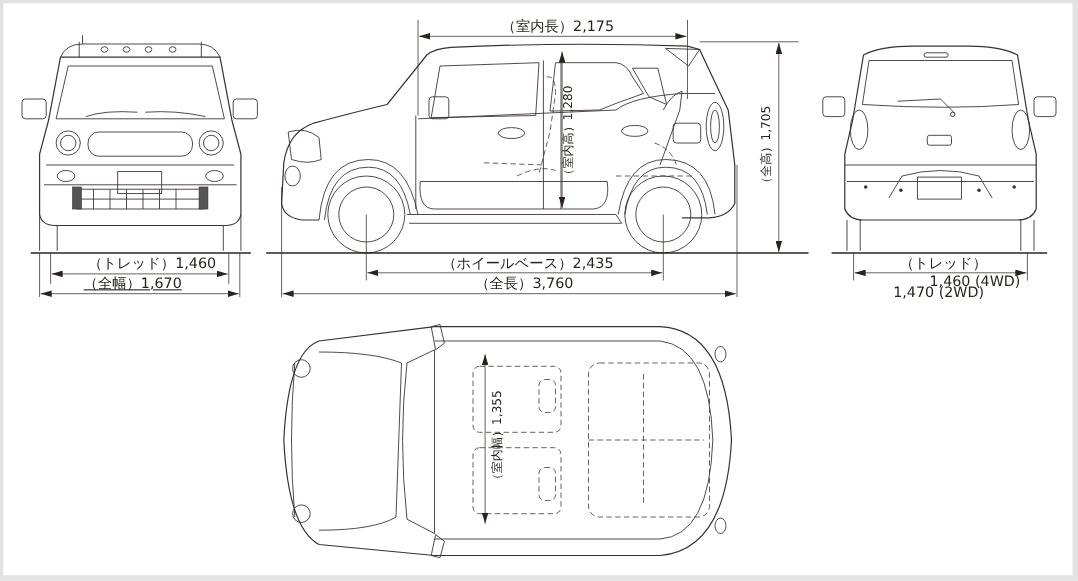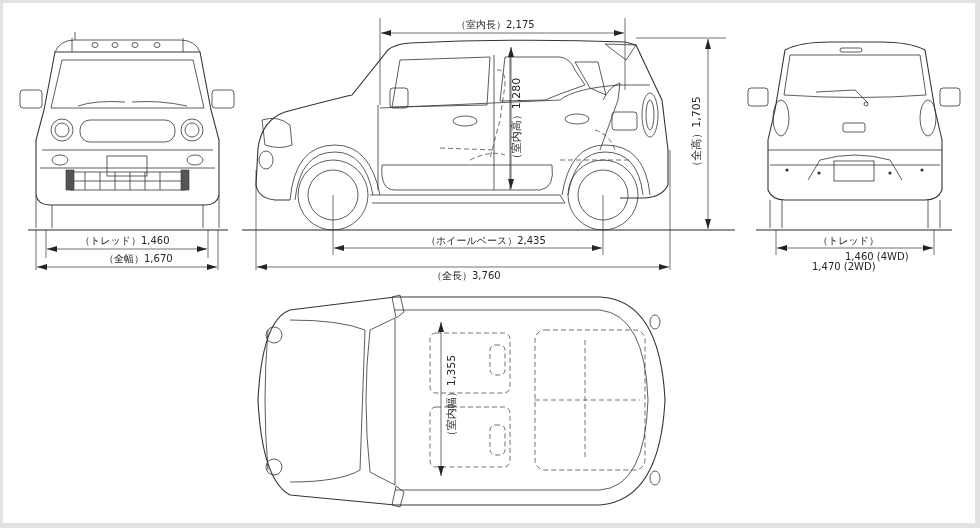--- a/index.html
+++ b/index.html
@@ -1,20 +1,20 @@
 <!DOCTYPE html>
 <html><head>
 <meta charset="utf-8">
 <style>
   html, body { margin: 0; padding: 0; }
   body { width: 980px; height: 528px; background: #e2e2e2; position: relative; overflow: hidden;
          font-family: "DejaVu Sans", "Liberation Sans", sans-serif; }
   .frame { position: absolute; left: 3px; top: 3px; width: 972px; height: 520px; background: #ffffff; }
   svg.drawing { position: absolute; left: 0; top: 0; }
-  .lbl { position: absolute; font-size: 10px; color: #2a2420; white-space: nowrap; line-height: 12px; }
+  .lbl { position: absolute; font-size: 13px; color: #2a2420; white-space: nowrap; line-height: 12px; }
   .vlbl { position: absolute; font-size: 11px; color: #2a2420; white-space: nowrap; line-height: 12px;
           transform: rotate(-90deg); transform-origin: center center; }
   .ln { stroke: #3a3230; fill: none; stroke-width: 0.8; }
   .ln2 { stroke: #3a3230; fill: none; stroke-width: 1.1; }
   .dash { stroke: #3a3230; fill: none; stroke-width: 0.7; stroke-dasharray: 5 3; }
   .dim { stroke: #3a3230; stroke-width: 0.7; fill: none; }
   .ground { stroke: #2a2420; stroke-width: 1.2; }
   .arrow { fill: #2a2420; }
   .dark { fill: #555; stroke: #3a3230; stroke-width: 0.6; }
 </style>
@@ -197,37 +197,37 @@
 
     <ellipse class="ln" cx="655" cy="322" rx="5" ry="7"></ellipse>
     <ellipse class="ln" cx="655" cy="478" rx="5" ry="7"></ellipse>
   </g>
   <line class="dim" x1="441" y1="322" x2="441" y2="476" marker-start="url(#ah)" marker-end="url(#ah)"></line>
 </svg>
 
 <div class="lbl" style="left:80px; top:235px;text-align:center;">
   <span>（トレッド）</span><span>1,460</span>
 </div>
-<div class="lbl" style="left:104px; top:253px;">
+<div class="lbl" style="left:76px; top:253px;text-decoration:underline;">
   <span>（全幅）</span><span>1,670</span>
 </div>
 
 <div class="lbl" style="left:456px; top:19px;">
   <span>（室内長）</span><span>2,175</span>
 </div>
 <div class="vlbl" style="left:472px; top:115px; width:90px; text-align:center;">
   <span>（室内高）</span><span>1,280</span>
 </div>
 <div class="vlbl" style="left:652px; top:128px; width:90px; text-align:center;">
   <span>（全高）</span><span>1,705</span>
 </div>
-<div class="lbl" style="left:402px; top:235px;margin-left:24px;">
+<div class="lbl" style="left:402px; top:235px;">
   <span>（ホイールベース）</span><span>2,435</span>
 </div>
-<div class="lbl" style="left:432px; top:270px;">
+<div class="lbl" style="left:432px; top:253px;">
   <span>（全長）</span><span>3,760</span>
 </div>
 
 <div class="lbl" style="left:818px; top:235px;">（トレッド）</div>
 <div class="lbl" style="left:812px; top:261px;">1,470 (2WD)</div>
 <div class="lbl" style="left:812px; top:251px;margin-left:33px;">1,460 (4WD)</div>
 
 <div class="vlbl" style="left:407px; top:392px; width:90px; text-align:center;">
   <span>（室内幅）</span><span>1,355</span>
 </div>

